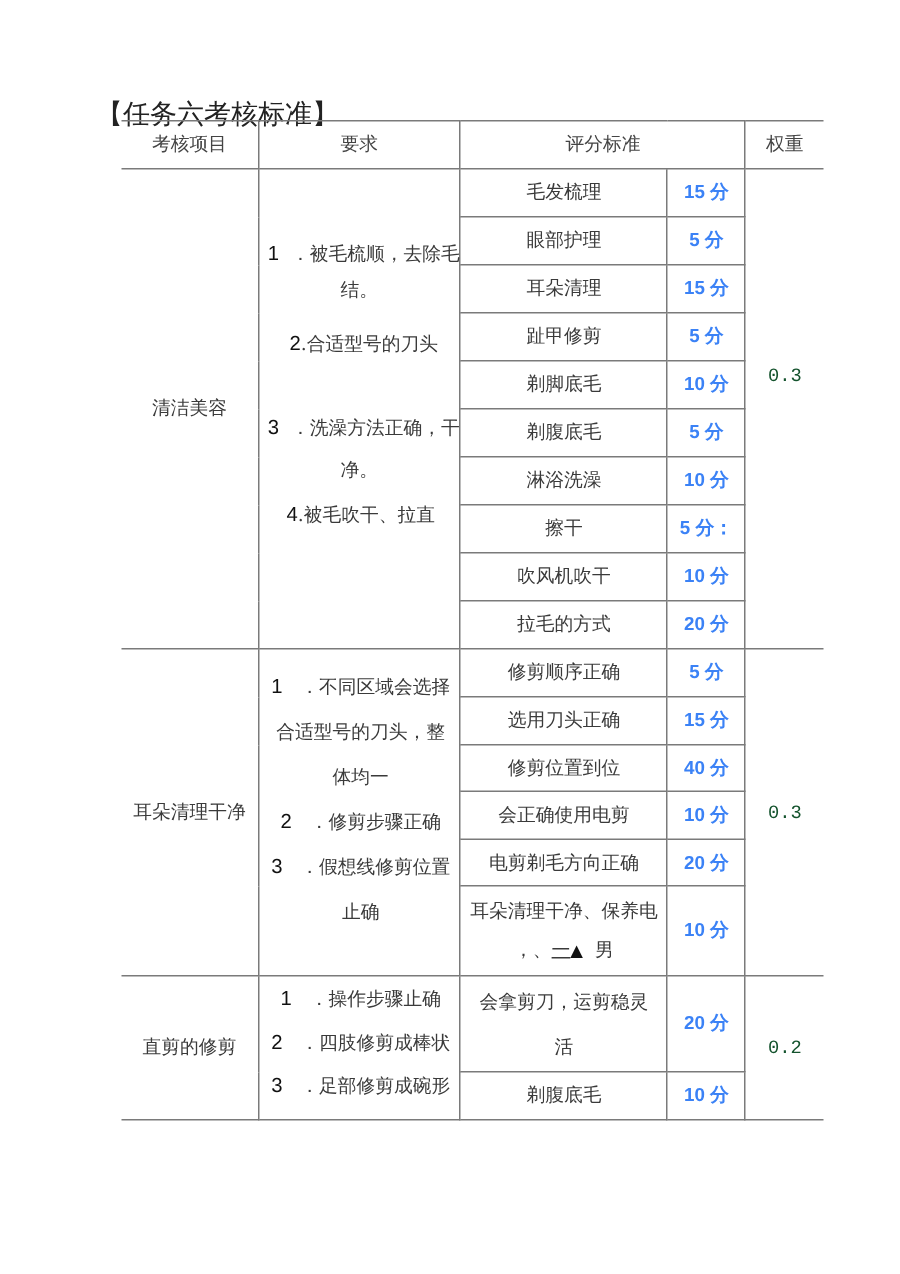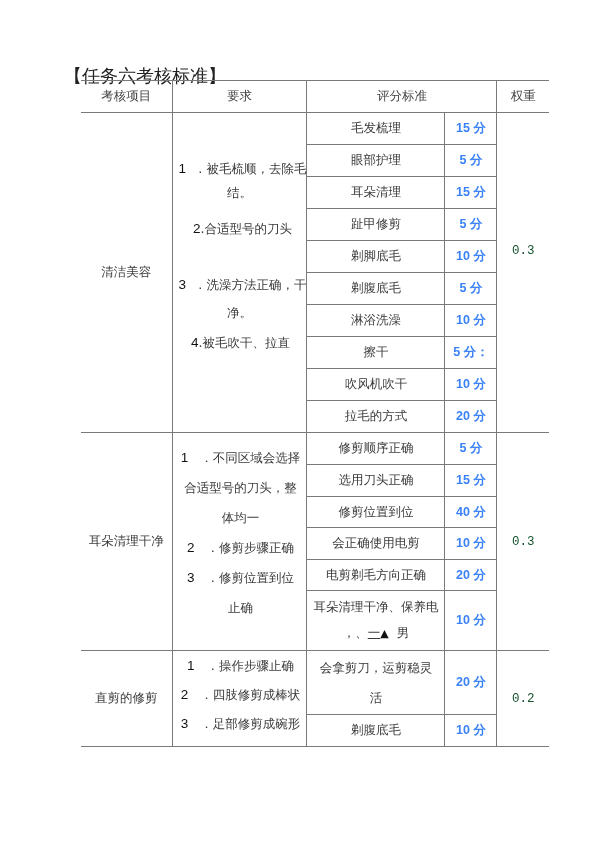--- a/index.html
+++ b/index.html
@@ -96,21 +96,21 @@
   </tr>
 
   <tr style="height:32px">
     <td class="first" rowspan="6">耳朵清理干净</td>
     <td rowspan="6" class="req">
       <div style="padding-top:10px; line-height:30px;">
         <span class="ln"><span class="n">1</span>&nbsp;&nbsp;&nbsp;<span>．不同区域会选择</span></span>
         <span class="ln"><span>合适型号的刀头，整</span></span>
         <span class="ln"><span>体均一</span></span>
         <span class="ln"><span class="n">2</span>&nbsp;&nbsp;&nbsp;<span>．修剪步骤正确</span></span>
-        <span class="ln"><span class="n">3</span>&nbsp;&nbsp;&nbsp;<span>．修剪位置到位</span></span>
+        <span class="ln"><span class="n">3</span>&nbsp;&nbsp;&nbsp;<span>．假想线修剪位置</span></span>
         <span class="ln"><span>止确</span></span>
       </div>
     </td>
     <td class="crit">修剪顺序正确</td>
     <td class="num">5 分</td>
     <td class="last wt" rowspan="6">0.3</td>
   </tr>
   <tr style="height:32px">
     <td class="crit">选用刀头正确</td>
     <td class="num">15 分</td>

